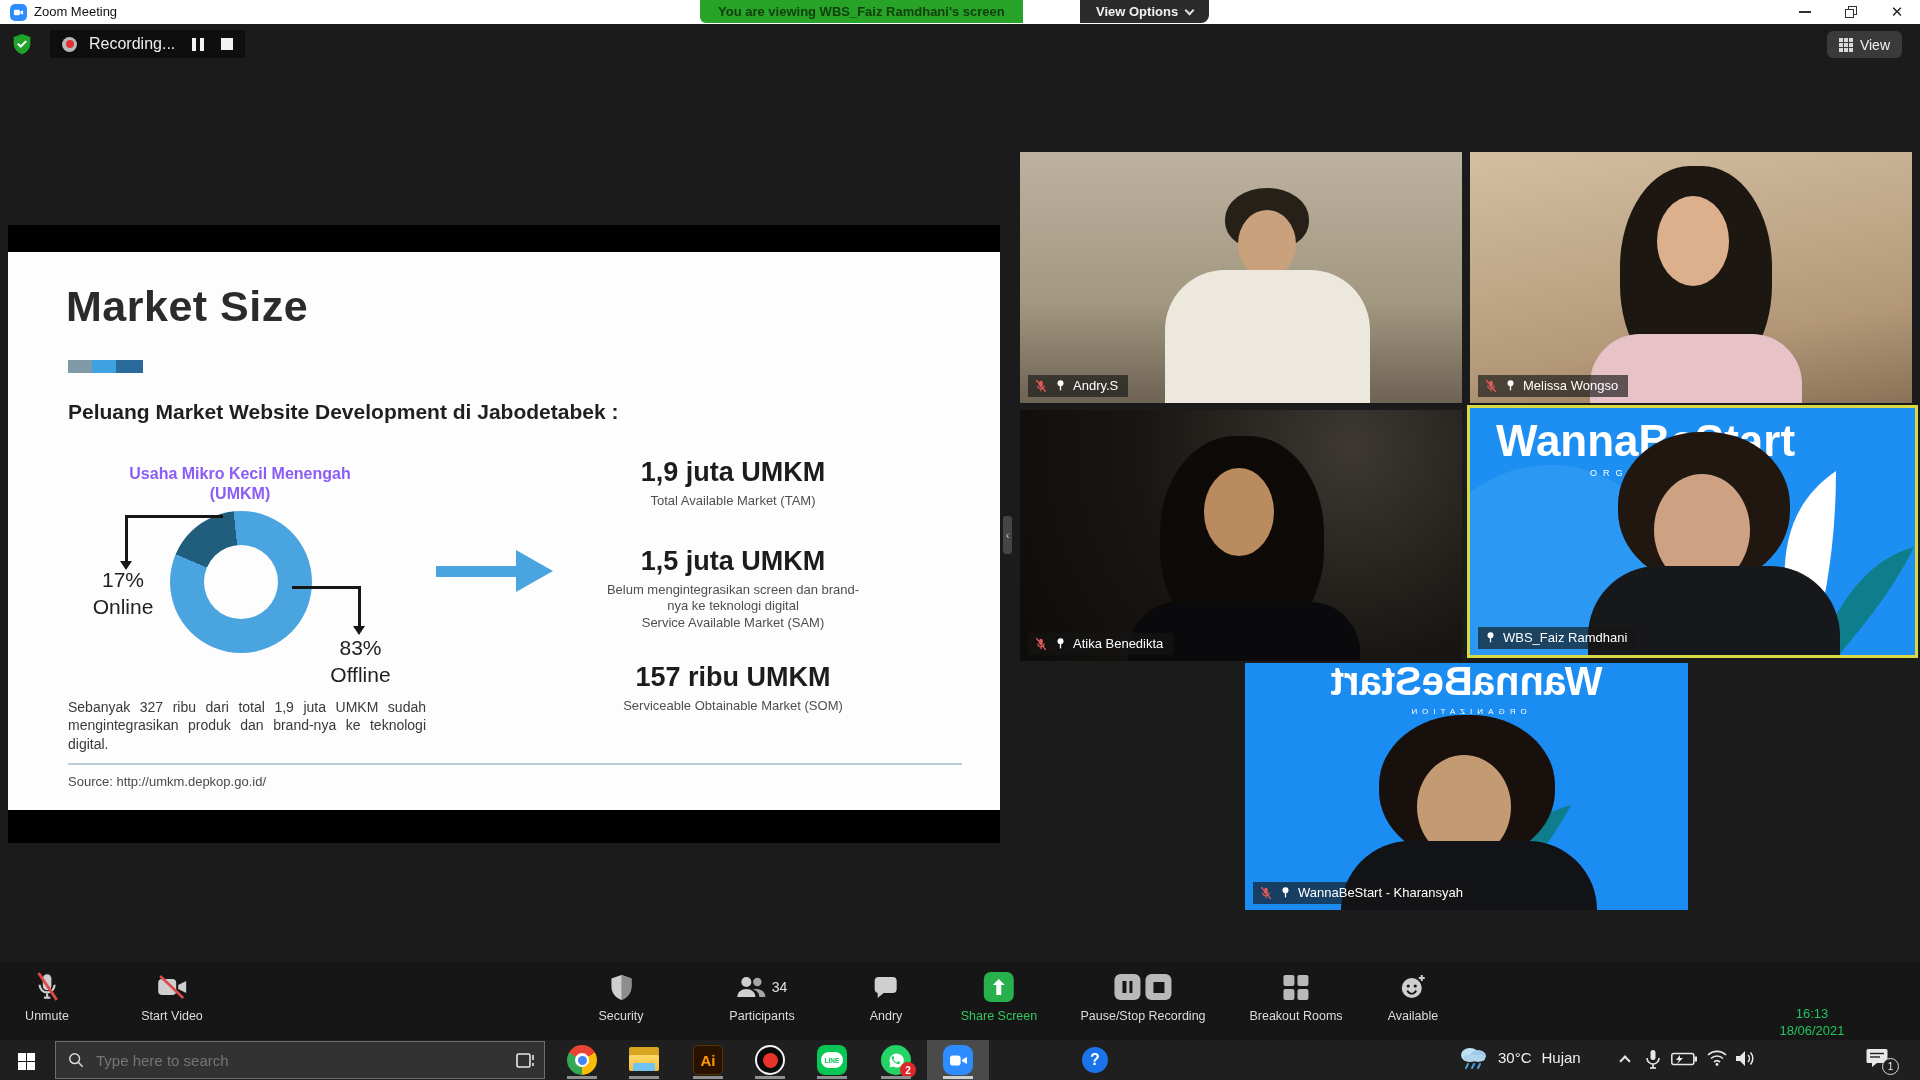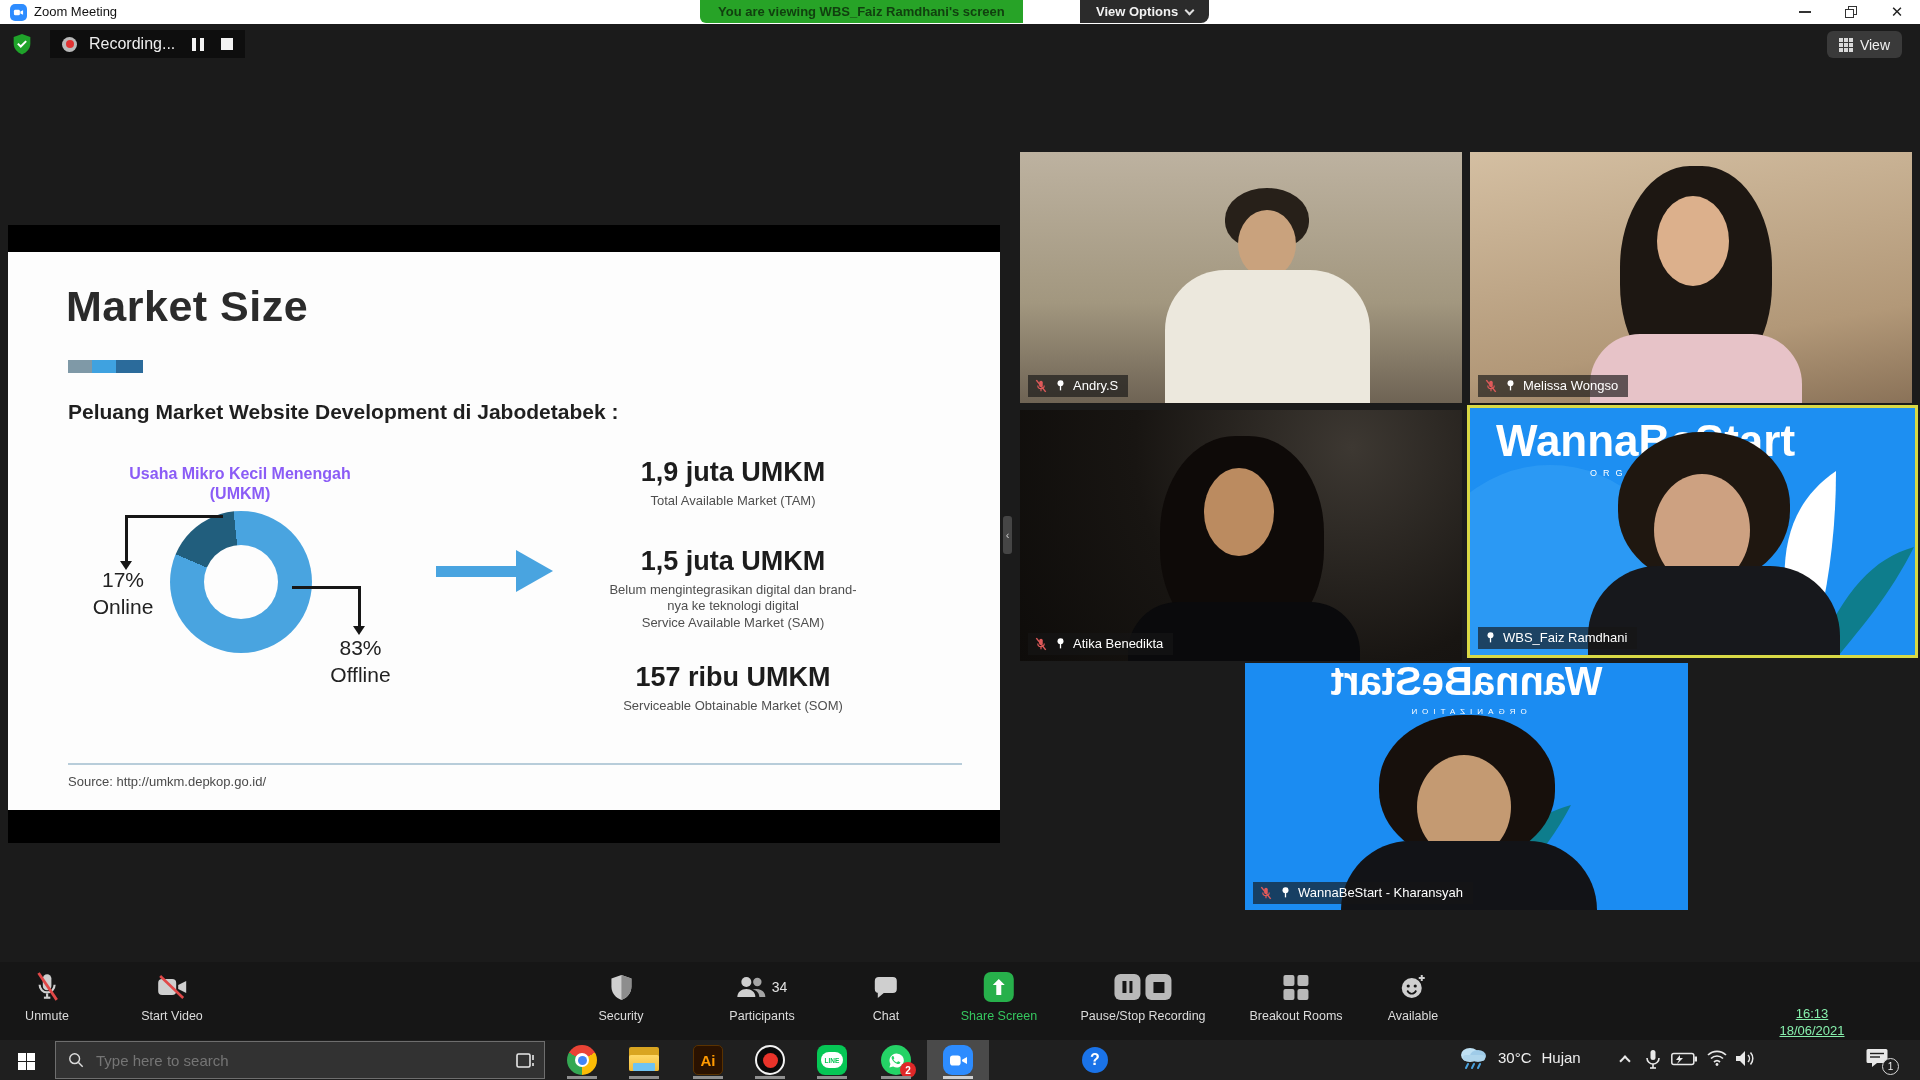--- a/index.html
+++ b/index.html
@@ -81,22 +81,22 @@
   .taskbar { position:absolute; left:0; top:1040px; width:1920px; height:40px; background:#1f1f1f; }
   .search-box { position:absolute; left:55px; top:1041px; width:490px; height:38px; background:#323232;
                 border:1px solid #6e6e6e; display:flex; align-items:center; gap:12px; padding:0 12px; }
   .search-box input { background:transparent; border:none; outline:none; color:#ddd; font-size:15px;
                       width:400px; font-family:"Liberation Sans",sans-serif; }
   .tk-ic { position:absolute; top:1045px; width:30px; height:30px; transform:translateX(-50%); }
   .tk-under { position:absolute; top:1076px; width:30px; height:3px; background:#8f8f8f; transform:translateX(-50%); }
   .badge { position:absolute; border-radius:50%; background:#e02828; color:#fff; font-size:10px;
            font-weight:bold; display:flex; align-items:center; justify-content:center; }
   .tray-txt { color:#eee; font-size:15px; }
-  .timebox { position:absolute; left:1772px; top:1005px; width:80px; text-align:center; color:#86efac;
-             font-size:13px; line-height:17px;text-decoration:underline; }
+  .timebox { position:absolute; left:1772px; top:1005px; width:80px; text-align:center; color:#22c55e;
+             font-size:13px; line-height:17px; }
   .notif-badge { position:absolute; left:1882px; top:1058px; width:17px; height:17px; border-radius:50%;
                  border:1.5px solid #d8d8d8; background:#1f1f1f; color:#eee; font-size:10px;
                  display:flex; align-items:center; justify-content:center; }
 </style>
 </head>
 <body>
 
 <div class="titlebar">
   <div class="zoom-app-ic">
     <svg width="11" height="11" viewBox="0 0 24 24">
@@ -186,31 +186,32 @@
     </div>
 
     <div class="eline" style="left:284px;top:334px;width:68px;height:2.5px"></div>
     <div class="eline" style="left:350px;top:334px;width:2.5px;height:40px"></div>
     <div class="arrowhead-down" style="left:345px;top:374px"></div>
     <div class="pct-label" style="left:295px;top:382px;width:115px">
       <div>83%</div>
       <div>Offline</div>
     </div>
 
+    <div class="note">Sebanyak 327 ribu dari total 1,9 juta UMKM sudah mengintegrasikan produk dan brand-nya ke teknologi digital.</div>
 
     <div class="big-arrow-shaft"></div>
     <div class="big-arrow-head"></div>
 
     <div class="stat" style="top:205px">
       <div class="stat-value">1,9 juta UMKM</div>
       <div class="stat-line" style="margin-top:5px">Total Available Market (TAM)</div>
     </div>
     <div class="stat" style="top:294px">
       <div class="stat-value">1,5 juta UMKM</div>
-      <div class="stat-line" style="margin-top:5px">Belum mengintegrasikan digital dan brand-</div>
+      <div class="stat-line" style="margin-top:5px">Belum mengintegrasikan screen dan brand-</div>
       <div class="stat-line">nya ke teknologi digital</div>
       <div class="stat-line">Service Available Market (SAM)</div>
     </div>
     <div class="stat" style="top:410px">
       <div class="stat-value">157 ribu UMKM</div>
       <div class="stat-line" style="margin-top:5px">Serviceable Obtainable Market (SOM)</div>
     </div>
 
     <div class="rule"></div>
     <div class="source">Source: http://umkm.depkop.go.id/</div>
@@ -374,21 +375,21 @@
     </div>
     <span>Participants</span>
   </div>
 
   <div class="tb-item" style="left:886px">
     <div class="ic">
       <svg width="26" height="24" viewBox="0 0 26 24">
           <path d="M2 4a4 4 0 0 1 4-4h14a4 4 0 0 1 4 4v8a4 4 0 0 1-4 4h-9l-6 5v-5H6a4 4 0 0 1-4-4z" fill="#cfcfcf" transform="translate(0,2)"></path>
         </svg>
     </div>
-    <span>Chat</span>
+    <span>Andry</span>
   </div>
 
   <div class="tb-item" style="left:999px;color:#35c65f">
     <div class="ic">
       <div style="width:30px;height:30px;border-radius:7px;background:#27b04b;display:flex;align-items:center;justify-content:center">
         <svg width="14" height="16" viewBox="0 0 14 16">
             <path d="M7 0l6 6H9.5v10h-5V6H1z" fill="#fff"></path>
           </svg>
       </div>
     </div>

